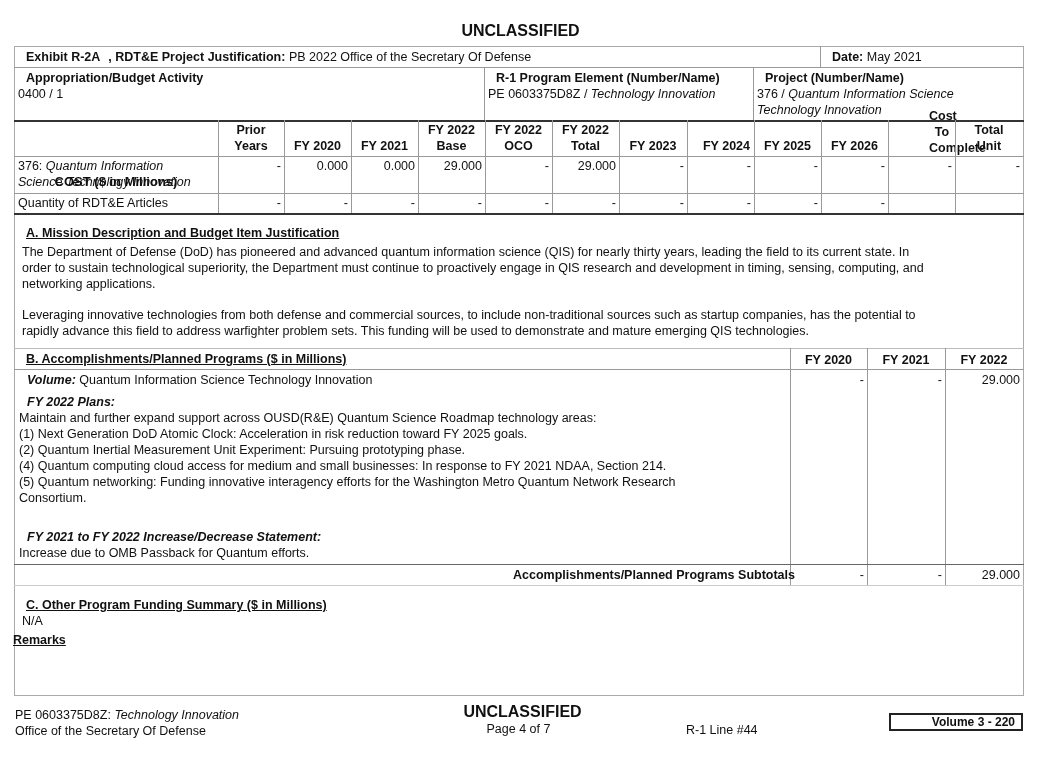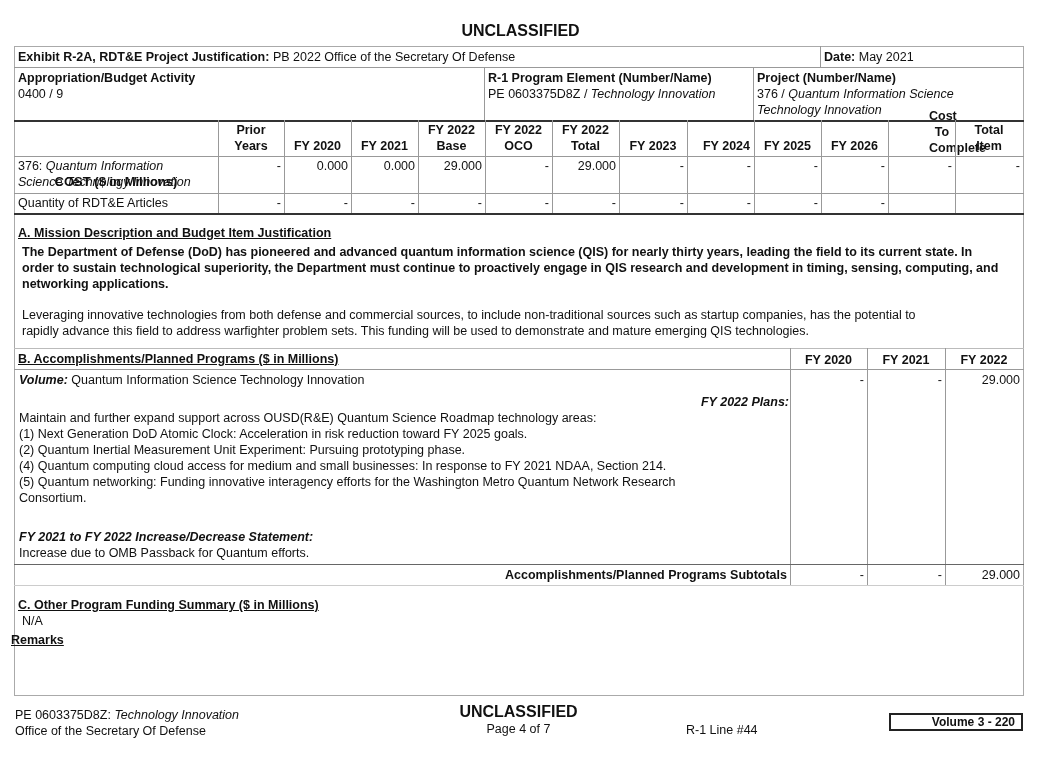--- a/index.html
+++ b/index.html
@@ -1,19 +1,19 @@
 <!DOCTYPE html>
 <html><head>
 <meta charset="utf-8">
 <style>
   * { box-sizing: border-box; margin: 0; padding: 0; }
   html, body { width: 1041px; height: 761px; background: #fff; overflow: hidden; }
   body { font-family: "Liberation Sans", sans-serif; font-size: 12.5px; color: #111; position: relative; }
   .abs { position: absolute; }
-  .b { font-weight: bold; }
+  .b { font-weight: bold; margin-left: 8px; }
   .i { font-style: italic; }
   .u { text-decoration: underline; }
   .hdr-class { left: 0; width: 1041px; top: 22px; text-align: center; font-weight: bold; font-size: 16px; }
 
   .frame { left: 14px; top: 46px; width: 1010px; height: 650px; border: 1px solid #aaa; }
   .line-h { position: absolute; height: 1px; background: #999; }
   .line-hd { position: absolute; height: 2px; background: #333; }
   .line-v { position: absolute; width: 1px; background: #999; }
 
   .cell { position: absolute; line-height: 16px; }
@@ -38,21 +38,21 @@
   <span class="b">Exhibit R-2A</span><span class="b">, RDT&amp;E Project Justification:</span><span> PB 2022 Office of the Secretary Of Defense</span>
 </div>
 <div class="line-v" style="left:820px; top:46px; height:21px;"></div>
 <div class="cell" style="left:824px; top:49px;">
   <span class="b">Date:</span><span> May 2021</span>
 </div>
 <div class="line-h" style="left:14px; top:67px; width:1010px;"></div>
 
 <div class="cell" style="left:18px; top:70px;">
   <div class="b">Appropriation/Budget Activity</div>
-  <div>0400 / 9</div>
+  <div>0400 / 1</div>
 </div>
 <div class="line-v" style="left:484px; top:67px; height:53px;"></div>
 <div class="cell" style="left:488px; top:70px;">
   <div class="b">R-1 Program Element (Number/Name)</div>
   <div><span>PE 0603375D8Z / </span><span class="i">Technology Innovation</span></div>
 </div>
 <div class="line-v" style="left:753px; top:67px; height:53px;"></div>
 <div class="cell" style="left:757px; top:70px;">
   <div class="b">Project (Number/Name)</div>
   <div><span>376 / </span><span class="i">Quantum Information Science</span></div>
@@ -136,38 +136,38 @@
     <div class="line-v" style="left: 888px; top: 120px; height: 95px;"></div>
     <div class="hc" style="left: 888px; width: 67px; top: 108px; padding-left: 41px;">
       <div style="min-height: 16px;">Cost To</div>
       <div>Complete</div>
     </div>
     <div class="cell num" style="left: 888px; width: 67px; top: 158px;">-</div>
     <div class="cell num" style="left: 888px; width: 67px; top: 195px;"></div>
     <div class="line-v" style="left: 955px; top: 120px; height: 95px;"></div>
     <div class="hc" style="left: 955px; width: 68px; top: 122px;">
       <div style="min-height: 16px;">Total</div>
-      <div>Item</div>
+      <div>Unit</div>
     </div>
     <div class="cell num" style="left: 955px; width: 68px; top: 158px;">-</div>
     <div class="cell num" style="left: 955px; width: 68px; top: 195px;"></div>
   </div>
 
 <div class="line-h" style="left:14px; top:156px; width:1010px;"></div>
 <div class="line-h" style="left:14px; top:193px; width:1010px;"></div>
 <div class="line-hd" style="left:14px; top:213px; width:1010px;"></div>
 
 <div class="cell" style="left:18px; top:158px;">
   <div><span>376: </span><span class="i">Quantum Information</span></div>
   <div class="i">Science Technology Innovation</div>
 </div>
 <div class="cell" style="left:18px; top:195px;">Quantity of RDT&amp;E Articles</div>
 
 <div class="cell b u" style="left:18px; top:225px;text-decoration:underline;">A. Mission Description and Budget Item Justification</div>
-<div class="para" style="top:244px;font-weight:bold;">
+<div class="para" style="top:244px;">
   <div>The Department of Defense (DoD) has pioneered and advanced quantum information science (QIS) for nearly thirty years, leading the field to its current state. In</div>
   <div>order to sustain technological superiority, the Department must continue to proactively engage in QIS research and development in timing, sensing, computing, and</div>
   <div>networking applications.</div>
 </div>
 <div class="para" style="top:307px;">
   <div>Leveraging innovative technologies from both defense and commercial sources, to include non-traditional sources such as startup companies, has the potential to</div>
   <div>rapidly advance this field to address warfighter problem sets. This funding will be used to demonstrate and mature emerging QIS technologies.</div>
 </div>
 
 <div class="line-h" style="left:14px; top:348px; width:1010px; background:#bbb;"></div>
@@ -181,42 +181,42 @@
 <div class="hc" style="left:945px; width:78px; top:352px;">FY 2022</div>
 <div class="line-h" style="left:14px; top:369px; width:1010px;"></div>
 
 <div class="cell" style="left:19px; top:372px;">
   <span class="b i">Volume:</span><span> Quantum Information Science Technology Innovation</span>
 </div>
 <div class="cell num" style="left:790px; width:77px; top:372px;">-</div>
 <div class="cell num" style="left:867px; width:78px; top:372px;">-</div>
 <div class="cell num" style="left:945px; width:78px; top:372px;">29.000</div>
 
-<div class="blk b i" style="top:394px;text-align:right;">FY 2022 Plans:</div>
+<div class="blk b i" style="top:394px;">FY 2022 Plans:</div>
 <div class="blk" style="top:410px;">
   <div>Maintain and further expand support across OUSD(R&amp;E) Quantum Science Roadmap technology areas:</div>
   <div>(1) Next Generation DoD Atomic Clock:  Acceleration in risk reduction toward FY 2025 goals.</div>
   <div>(2) Quantum Inertial Measurement Unit Experiment:  Pursuing prototyping phase.</div>
   <div>(4) Quantum computing cloud access for medium and small businesses:  In response to FY 2021 NDAA, Section 214.</div>
   <div>(5) Quantum networking:  Funding innovative interagency efforts for the Washington Metro Quantum Network Research</div>
   <div>Consortium.</div>
 </div>
 <div class="blk b i" style="top:529px;">FY 2021 to FY 2022 Increase/Decrease Statement:</div>
 <div class="blk" style="top:545px;">Increase due to OMB Passback for Quantum efforts.</div>
 
 <div class="line-h" style="left:14px; top:564px; width:1010px; background:#666;"></div>
 <div class="cell b" style="left:14px; width:773px; top:567px; text-align:right;">Accomplishments/Planned Programs Subtotals</div>
 <div class="cell num" style="left:790px; width:77px; top:567px;">-</div>
 <div class="cell num" style="left:867px; width:78px; top:567px;">-</div>
 <div class="cell num" style="left:945px; width:78px; top:567px;">29.000</div>
 <div class="line-h" style="left:14px; top:585px; width:1010px; background:#ccc;"></div>
 
 <div class="cell b u" style="left:18px; top:597px;">C. Other Program Funding Summary ($ in Millions)</div>
 <div class="cell" style="left:22px; top:613px;">N/A</div>
-<div class="cell b u" style="left:11px; top:632px;">Remarks</div>
+<div class="cell b u" style="left:5px; top:632px;">Remarks</div>
 
 <div class="abs footer-left">
   <div><span>PE 0603375D8Z: </span><span class="i">Technology Innovation</span></div>
   <div>Office of the Secretary Of Defense</div>
 </div>
 <div class="abs footer-center">
   <div class="b" style="font-size:16px; line-height:18px;">UNCLASSIFIED</div>
   <div style="line-height:16px;">Page 4 of 7</div>
 </div>
 <div class="abs footer-line">R-1 Line #44</div>

